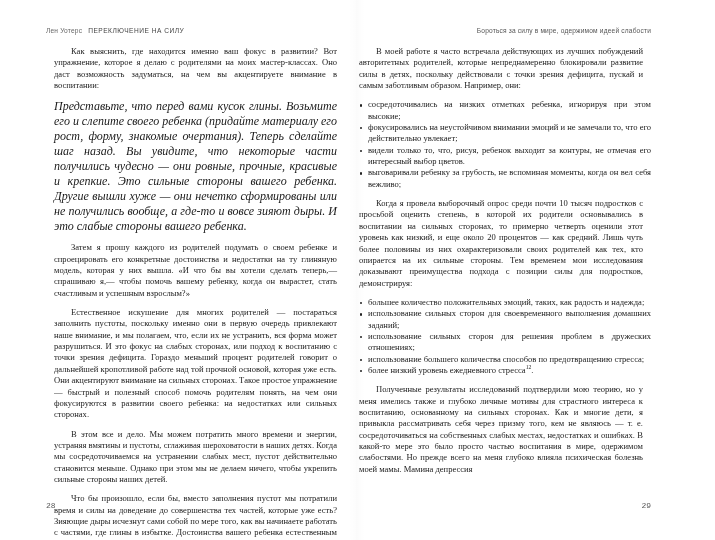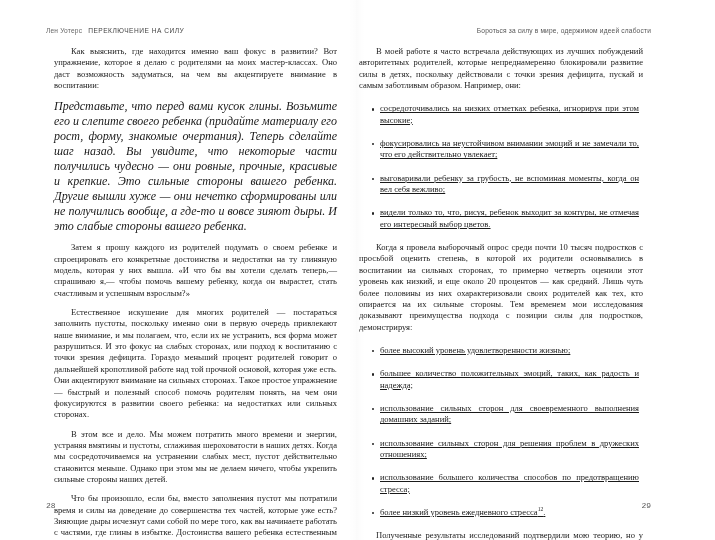--- a/index.html
+++ b/index.html
@@ -89,22 +89,21 @@
     margin: 0;
     padding: 0;
     list-style: none;
   }
   ul.bullets li {
     position: relative;
     font-size: 8.55px;
     line-height: 11.35px;
     text-align: justify;
     padding-left: 17px;
-    margin: 12px;
-    text-decoration: underline;
+    margin: 0;
   }
   ul.bullets li::before {
     content: "";
     position: absolute;
     left: 9px;
     top: 5px;
     width: 2.4px;
     height: 2.4px;
     border-radius: 50%;
     background: #222222;
@@ -170,28 +169,27 @@
       <span>Бороться за силу в мире, одержимом идеей слабости</span>
     </div>
 
     <div class="column">
 
       <p>В моей работе я часто встречала действующих из лучших побуждений авторитетных родителей, которые непреднамеренно блокировали развитие силы в детях, поскольку действовали с точки зрения дефицита, пускай и самым заботливым образом. Например, они:</p>
 
       <ul class="bullets">
         <li>сосредоточивались на низких отметках ребенка, игнорируя при этом высокие;</li>
         <li>фокусировались на неустойчивом внимании эмоций и не замечали то, что его действительно увлекает;</li>
+        <li>видели только то, что, рисуя, ребенок выходит за контуры, не отмечая его интересный выбор цветов.</li>
         <li>выговаривали ребенку за грубость, не вспоминая моменты, когда он вел себя вежливо;</li>
-        <li>видели только то, что, рисуя, ребенок выходит за контуры, не отмечая его интересный выбор цветов.</li>
       </ul>
 
       <p>Когда я провела выборочный опрос среди почти 10 тысяч подростков с просьбой оценить степень, в которой их родители основывались в воспитании на сильных сторонах, то примерно четверть оценили этот уровень как низкий, и еще около 20 процентов — как средний. Лишь чуть более половины из них охарактеризовали своих родителей как тех, кто опирается на их сильные стороны. Тем временем мои исследования доказывают преимущества подхода с позиции силы для подростков, демонстрируя:</p>
 
       <ul class="bullets">
-        <li>более высокий уровень удовлетворенности жизнью;</li>
         <li>большее количество положительных эмоций, таких, как радость и надежда;</li>
         <li>использование сильных сторон для своевременного выполнения домашних заданий;</li>
         <li>использование сильных сторон для решения проблем в дружеских отношениях;</li>
         <li>использование большего количества способов по предотвращению стресса;</li>
         <li><span>более низкий уровень ежедневного стресса</span><sup class="fn">12</sup><span>.</span></li>
       </ul>
 
       <p>Полученные результаты исследований подтвердили мою теорию, но у меня имелись также и глубоко личные мотивы для страстного интереса к воспитанию, основанному на сильных сторонах. Как и многие дети, я привыкла рассматривать себя через призму того, кем не являюсь — т. е. сосредоточиваться на собственных слабых местах, недостатках и ошибках. В какой-то мере это было просто частью воспитания в мире, одержимом слабостями. Но прежде всего на меня глубоко влияла психическая болезнь моей мамы. Мамина депрессия</p>
 
     </div>

